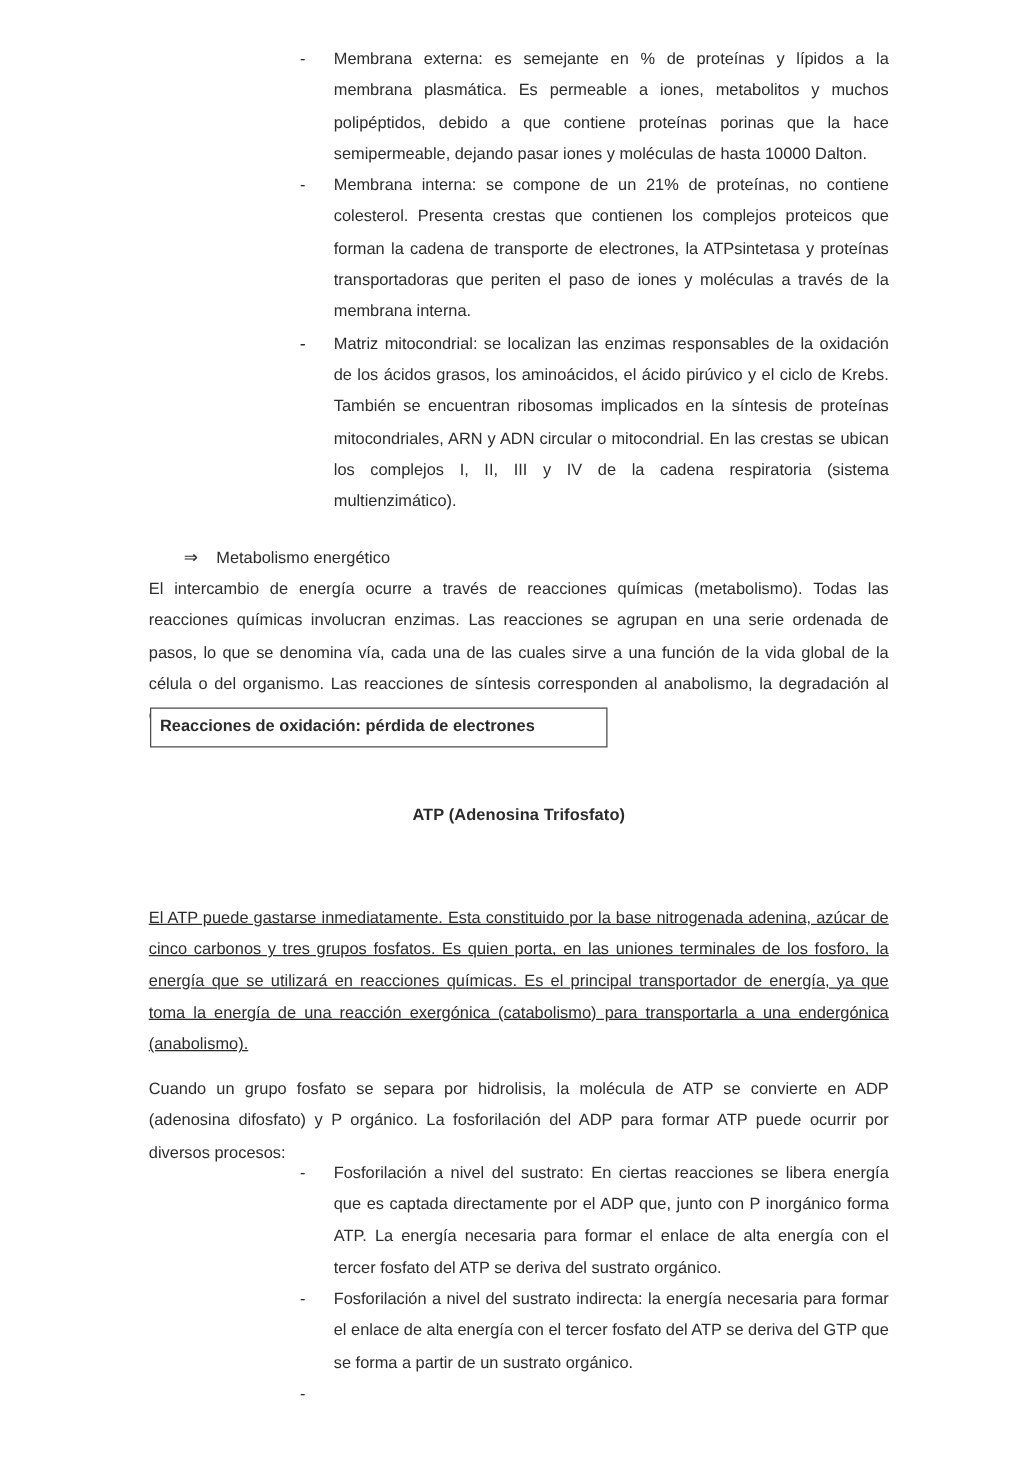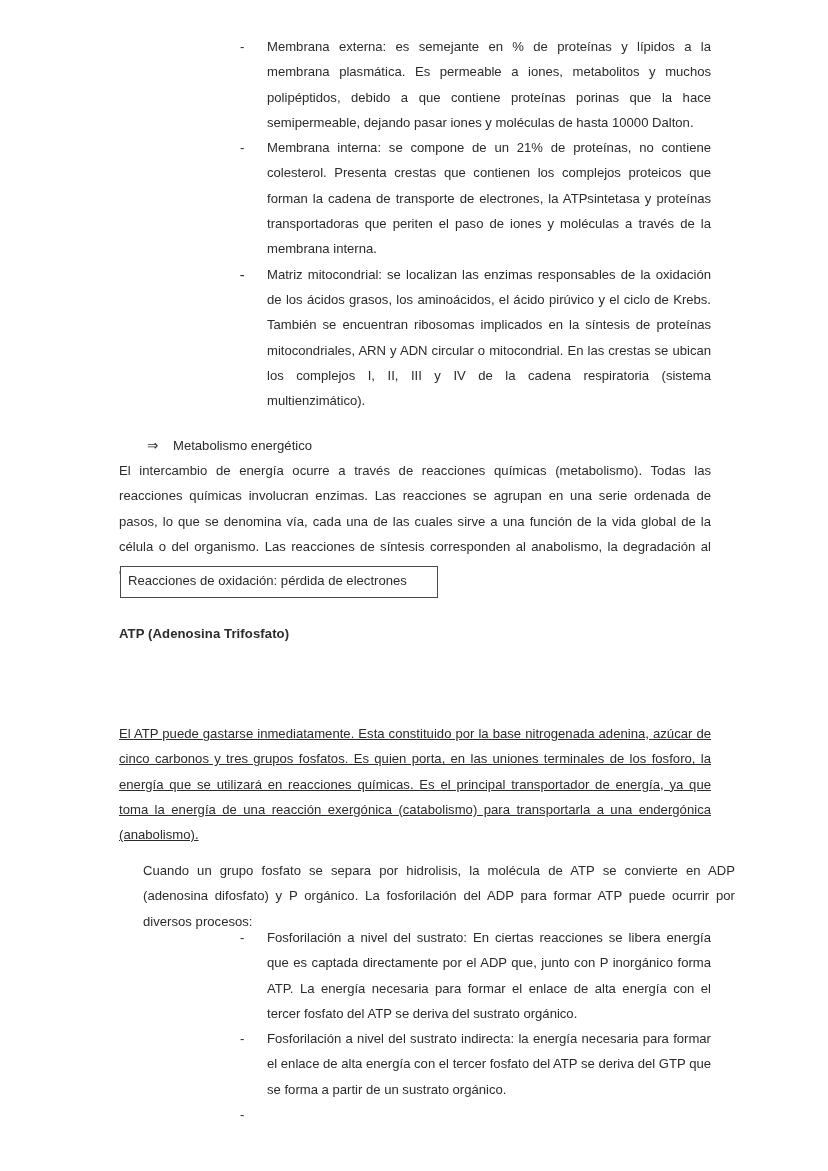--- a/index.html
+++ b/index.html
@@ -89,25 +89,26 @@
     display: inline-block;
     width: 26px;
     font-size: 13.6px;
   }
 
   
   .def-box {
     position: absolute;
     left: 120px;
     top: 566px;
-    width: 318px;
+    width: 366px;
     box-sizing: border-box;
     border: 1.2px solid #4a4a4a;
     background: #ffffff;
     padding: 4px 7px 5px 7px;
+    font-weight: bold;
   }
   .def-box .def-line {
     font-size: 13.1px;
     line-height: 20.5px;
     white-space: nowrap;
   }
 
   
   .section-heading {
     font-size: 13.1px;
@@ -144,30 +145,30 @@
   </div>
 
   <div class="body-col" style="top:458px;">
     <p class="para">El intercambio de energía ocurre a través de reacciones químicas (metabolismo). Todas las reacciones químicas involucran enzimas. Las reacciones se agrupan en una serie ordenada de pasos, lo que se denomina vía, cada una de las cuales sirve a una función de la vida global de la célula o del organismo. Las reacciones de síntesis corresponden al anabolismo, la degradación al catabolismo.</p>
   </div>
 
   <div class="def-box">
     <div class="def-line">Reacciones de oxidación: pérdida de electrones</div>
   </div>
 
-  <div class="body-col" style="top:621px;">
+  <div class="body-col" style="top:639px;text-align:center;">
     <div class="section-heading">ATP (Adenosina Trifosfato)</div>
   </div>
 
 
   <div class="body-col" style="top:721px;text-decoration:underline;">
     <p class="para">El ATP puede gastarse inmediatamente. Esta constituido por la base nitrogenada adenina, azúcar de cinco carbonos y tres grupos fosfatos. Es quien porta, en las uniones terminales de los fosforo, la energía que se utilizará en reacciones químicas. Es el principal transportador de energía, ya que toma la energía de una reacción exergónica (catabolismo) para transportarla a una endergónica (anabolismo).</p>
   </div>
 
-  <div class="body-col" style="top:858px;margin-left:24px;">
+  <div class="body-col" style="top:858px;">
     <p class="para">Cuando un grupo fosfato se separa por hidrolisis, la molécula de ATP se convierte en ADP (adenosina difosfato) y P orgánico. La fosforilación del ADP para formar ATP puede ocurrir por diversos procesos:</p>
   </div>
 
   <ul class="dash-list indent-col" style="top:925px;">
     <li>
       <span class="dash">-</span>
       <span>Fosforilación a nivel del sustrato: En ciertas reacciones se libera energía que es captada directamente por el ADP que, junto con P inorgánico forma ATP. La energía necesaria para formar el enlace de alta energía con el tercer fosfato del ATP se deriva del sustrato orgánico.</span>
     </li>
     <li>
       <span class="dash">-</span>

